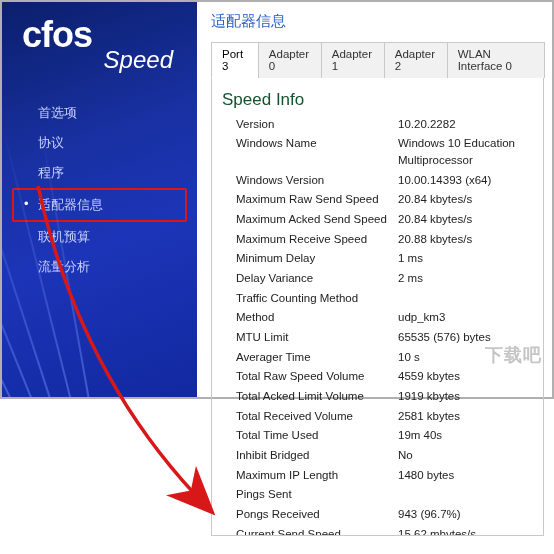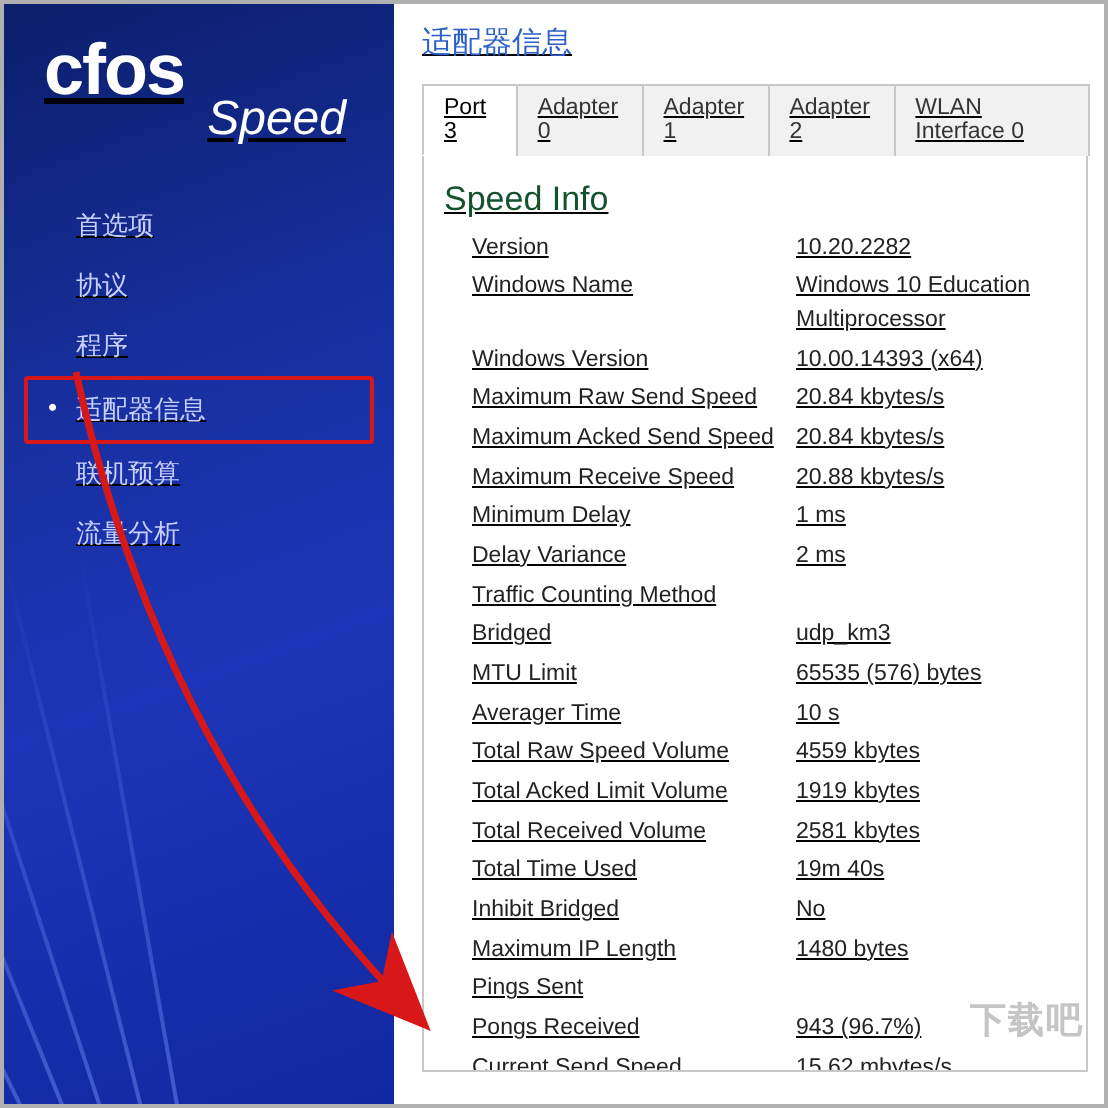--- a/index.html
+++ b/index.html
@@ -1,17 +1,17 @@
 <!DOCTYPE html>
 <html><head>
 <meta charset="utf-8">
 <style>
   * { box-sizing: border-box; margin: 0; padding: 0; }
   html, body { width: 554px; height: 554px; overflow: hidden; font-family: "Segoe UI", Tahoma, sans-serif; font-size: 12px; }
-  .app { display: flex; width: 554px; height: 554px; background: #fff; border: 2px solid #b0b0b0; text-decoration: underline; }
+  .app { display: flex; width: 554px; height: 399px; background: #fff; border: 2px solid #b0b0b0; }
   .sidebar { width: 195px; background: linear-gradient(160deg, #0b1f6b 0%, #1830a0 35%, #1c35b8 60%, #1228a0 100%); color: #c7d0ff; position: relative; overflow: hidden; }
   .logo { padding: 12px 16px 6px 20px; }
   .logo-main { font-size: 36px; font-weight: 700; color: #fff; letter-spacing: -1px; }
   .logo-sub { font-size: 24px; font-style: italic; color: #fff; font-weight: 500; text-align: right; margin-top: -10px; margin-right: 8px; }
   .nav { margin-top: 18px; }
   .nav-item { padding: 6px 10px 6px 36px; color: #c7d0ff; font-size: 13px; cursor: pointer; position: relative; }
   .nav-item.active { border: 2px solid #d81818; border-radius: 2px; margin: 0 10px; padding-left: 24px; }
   .nav-item.active::before { content: "•"; position: absolute; left: 10px; color: #fff; }
   .lines { position: absolute; bottom: 0; left: 0; width: 200px; height: 240px; }
   .lines div { position: absolute; width: 2px; height: 340px; background: linear-gradient(to bottom, rgba(90,120,255,0) 0%, rgba(120,150,255,0.55) 100%); transform-origin: bottom left; bottom: -60px; }
@@ -97,21 +97,21 @@
             <div class="value">1 ms</div>
           </div>
           <div class="row">
             <div class="label">Delay Variance</div>
             <div class="value">2 ms</div>
           </div>
           <div class="row">
             <div class="label">Traffic Counting Method</div>
           </div>
           <div class="row">
-            <div class="label">Bridged</div>
+            <div class="label">Method</div>
             <div class="value">udp_km3</div>
           </div>
           <div class="row">
             <div class="label">MTU Limit</div>
             <div class="value">65535 (576) bytes</div>
           </div>
           <div class="row">
             <div class="label">Averager Time</div>
             <div class="value">10 s</div>
           </div>

